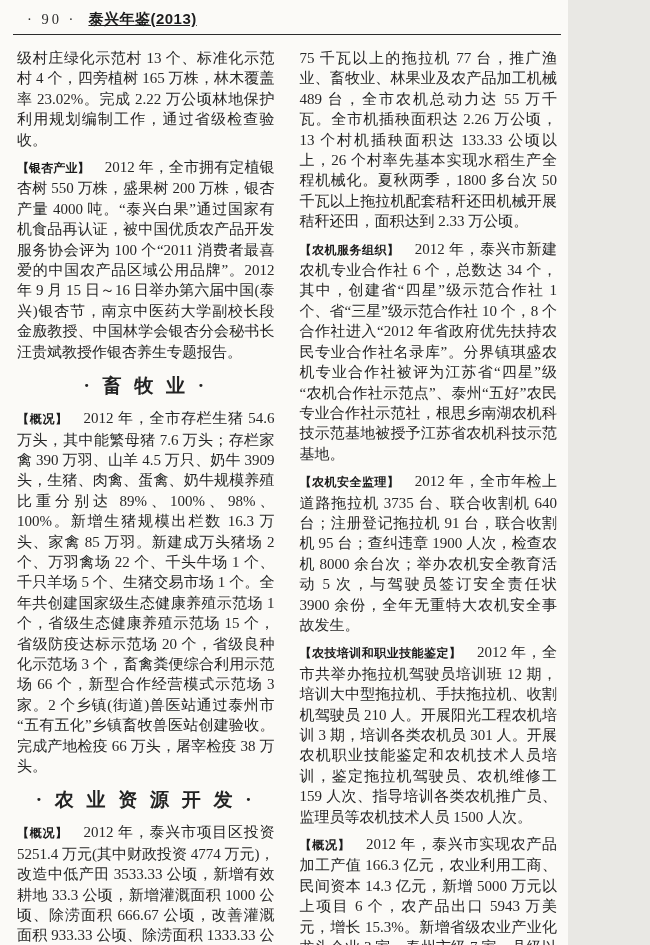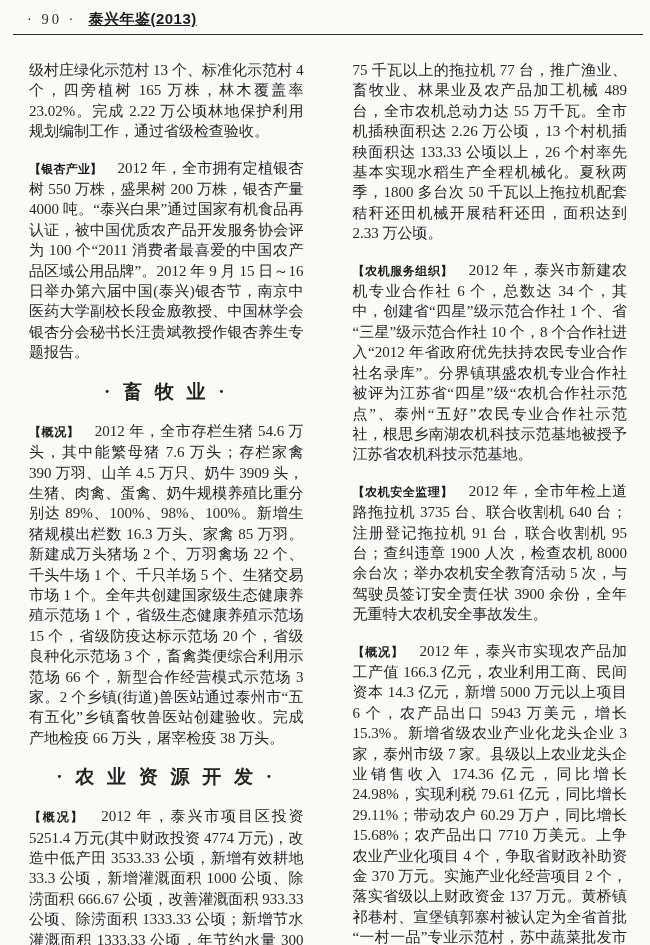--- a/index.html
+++ b/index.html
@@ -4,21 +4,21 @@
 <style>
   html,body{margin:0;padding:0;}
   body{
     width:650px;height:945px;
     background:#e9e8e4;
     font-family:"Liberation Serif","DejaVu Serif",serif;
     color:#262626;
   }
   .page{
     box-sizing:border-box;
-    width:650px;height:945px;
+    width:568px;height:945px;
     padding:7px 7px 6px 13px;
     background:#fbfaf7;
     overflow:hidden;
   }
   .header{
     display:flex;align-items:baseline;gap:12px;
     padding:3px 4px 5px 14px;
     font-size:14.5px;
   }
   .page-marker{letter-spacing:3px;color:#2e2e2e;}
@@ -26,21 +26,21 @@
     font-family:"Liberation Sans","DejaVu Sans",sans-serif;
     font-weight:bold;font-size:15px;letter-spacing:0.5px;color:#1d1d1d;text-decoration:underline;
   }
   .header-rule{
     border:none;border-top:1.6px solid #2c2c2c;
     margin:0 0 9px 0;
   }
   .columns{display:flex;gap:17px;}
   .col{flex:1;min-width:0;}
   p.para{
-    margin:16px;
+    margin:4px;
     font-size:15px;
     line-height:20.4px;
     text-align:justify;
     text-justify:inter-ideograph;
     color:#272727;
   }
   .col > p.para + p.para{margin-top:7px;}
   .entry-label{
     font-family:"Liberation Sans","DejaVu Sans",sans-serif;
     font-weight:bold;
@@ -73,16 +73,17 @@
         <p class="para"><strong class="entry-label">【概况】</strong><span>　2012 年，全市存栏生猪 54.6 万头，其中能繁母猪 7.6 万头；存栏家禽 390 万羽、山羊 4.5 万只、奶牛 3909 头，生猪、肉禽、蛋禽、奶牛规模养殖比重分别达 89%、100%、98%、100%。新增生猪规模出栏数 16.3 万头、家禽 85 万羽。新建成万头猪场 2 个、万羽禽场 22 个、千头牛场 1 个、千只羊场 5 个、生猪交易市场 1 个。全年共创建国家级生态健康养殖示范场 1 个，省级生态健康养殖示范场 15 个，省级防疫达标示范场 20 个，省级良种化示范场 3 个，畜禽粪便综合利用示范场 66 个，新型合作经营模式示范场 3 家。2 个乡镇(街道)兽医站通过泰州市“五有五化”乡镇畜牧兽医站创建验收。完成产地检疫 66 万头，屠宰检疫 38 万头。</span></p>
         <div class="section-heading">·  农 业 资 源 开 发  ·</div>
         <p class="para"><strong class="entry-label">【概况】</strong><span>　2012 年，泰兴市项目区投资 5251.4 万元(其中财政投资 4774 万元)，改造中低产田 3533.33 公顷，新增有效耕地 33.3 公顷，新增灌溉面积 1000 公顷、除涝面积 666.67 公顷，改善灌溉面积 933.33 公顷、除涝面积 1333.33 公顷；新增节水灌溉面积 1333.33 公顷，年节约水量 300 万立方米；新增加农田林网防护面积 2666.67 公顷，增优质粮食 3500 吨，项目区农民收入增加 750 万元。</span></p>
         <div class="section-heading">·  农 业 机 械 化  ·</div>
         <p class="para"></p>
       </div>
     <div class="col">
         <p class="para">75 千瓦以上的拖拉机 77 台，推广渔业、畜牧业、林果业及农产品加工机械 489 台，全市农机总动力达 55 万千瓦。全市机插秧面积达 2.26 万公顷，13 个村机插秧面积达 133.33 公顷以上，26 个村率先基本实现水稻生产全程机械化。夏秋两季，1800 多台次 50 千瓦以上拖拉机配套秸秆还田机械开展秸秆还田，面积达到 2.33 万公顷。</p>
         <p class="para"><strong class="entry-label">【农机服务组织】</strong><span>　2012 年，泰兴市新建农机专业合作社 6 个，总数达 34 个，其中，创建省“四星”级示范合作社 1 个、省“三星”级示范合作社 10 个，8 个合作社进入“2012 年省政府优先扶持农民专业合作社名录库”。分界镇琪盛农机专业合作社被评为江苏省“四星”级“农机合作社示范点”、泰州“五好”农民专业合作社示范社，根思乡南湖农机科技示范基地被授予江苏省农机科技示范基地。</span></p>
         <p class="para"><strong class="entry-label">【农机安全监理】</strong><span>　2012 年，全市年检上道路拖拉机 3735 台、联合收割机 640 台；注册登记拖拉机 91 台，联合收割机 95 台；查纠违章 1900 人次，检查农机 8000 余台次；举办农机安全教育活动 5 次，与驾驶员签订安全责任状 3900 余份，全年无重特大农机安全事故发生。</span></p>
+        <p class="para"><strong class="entry-label">【农技培训和职业技能鉴定】</strong><span>　2012 年，全市共举办拖拉机驾驶员培训班 12 期，培训大中型拖拉机、手扶拖拉机、收割机驾驶员 210 人。开展阳光工程农机培训 3 期，培训各类农机员 301 人。开展农机职业技能鉴定和农机技术人员培训，鉴定拖拉机驾驶员、农机维修工 159 人次、指导培训各类农机推广员、监理员等农机技术人员 1500 人次。</span></p>
         <p class="para"><strong class="entry-label">【概况】</strong><span>　2012 年，泰兴市实现农产品加工产值 166.3 亿元，农业利用工商、民间资本 14.3 亿元，新增 5000 万元以上项目 6 个，农产品出口 5943 万美元，增长 15.3%。新增省级农业产业化龙头企业 3 家，泰州市级 7 家。县级以上农业龙头企业销售收入 174.36 亿元，同比增长 24.98%，实现利税 79.61 亿元，同比增长 29.11%；带动农户 60.29 万户，同比增长 15.68%；农产品出口 7710 万美元。上争农业产业化项目 4 个，争取省财政补助资金 370 万元。实施产业化经营项目 2 个，落实省级以上财政资金 137 万元。黄桥镇祁巷村、宣堡镇郭寨村被认定为全省首批“一村一品”专业示范村，苏中蔬菜批发市场和宣堡银杏市场被认定为省级重点农产品批发市场。</span></p>
       </div>
   </div>
 </div>
 
 </body></html>

